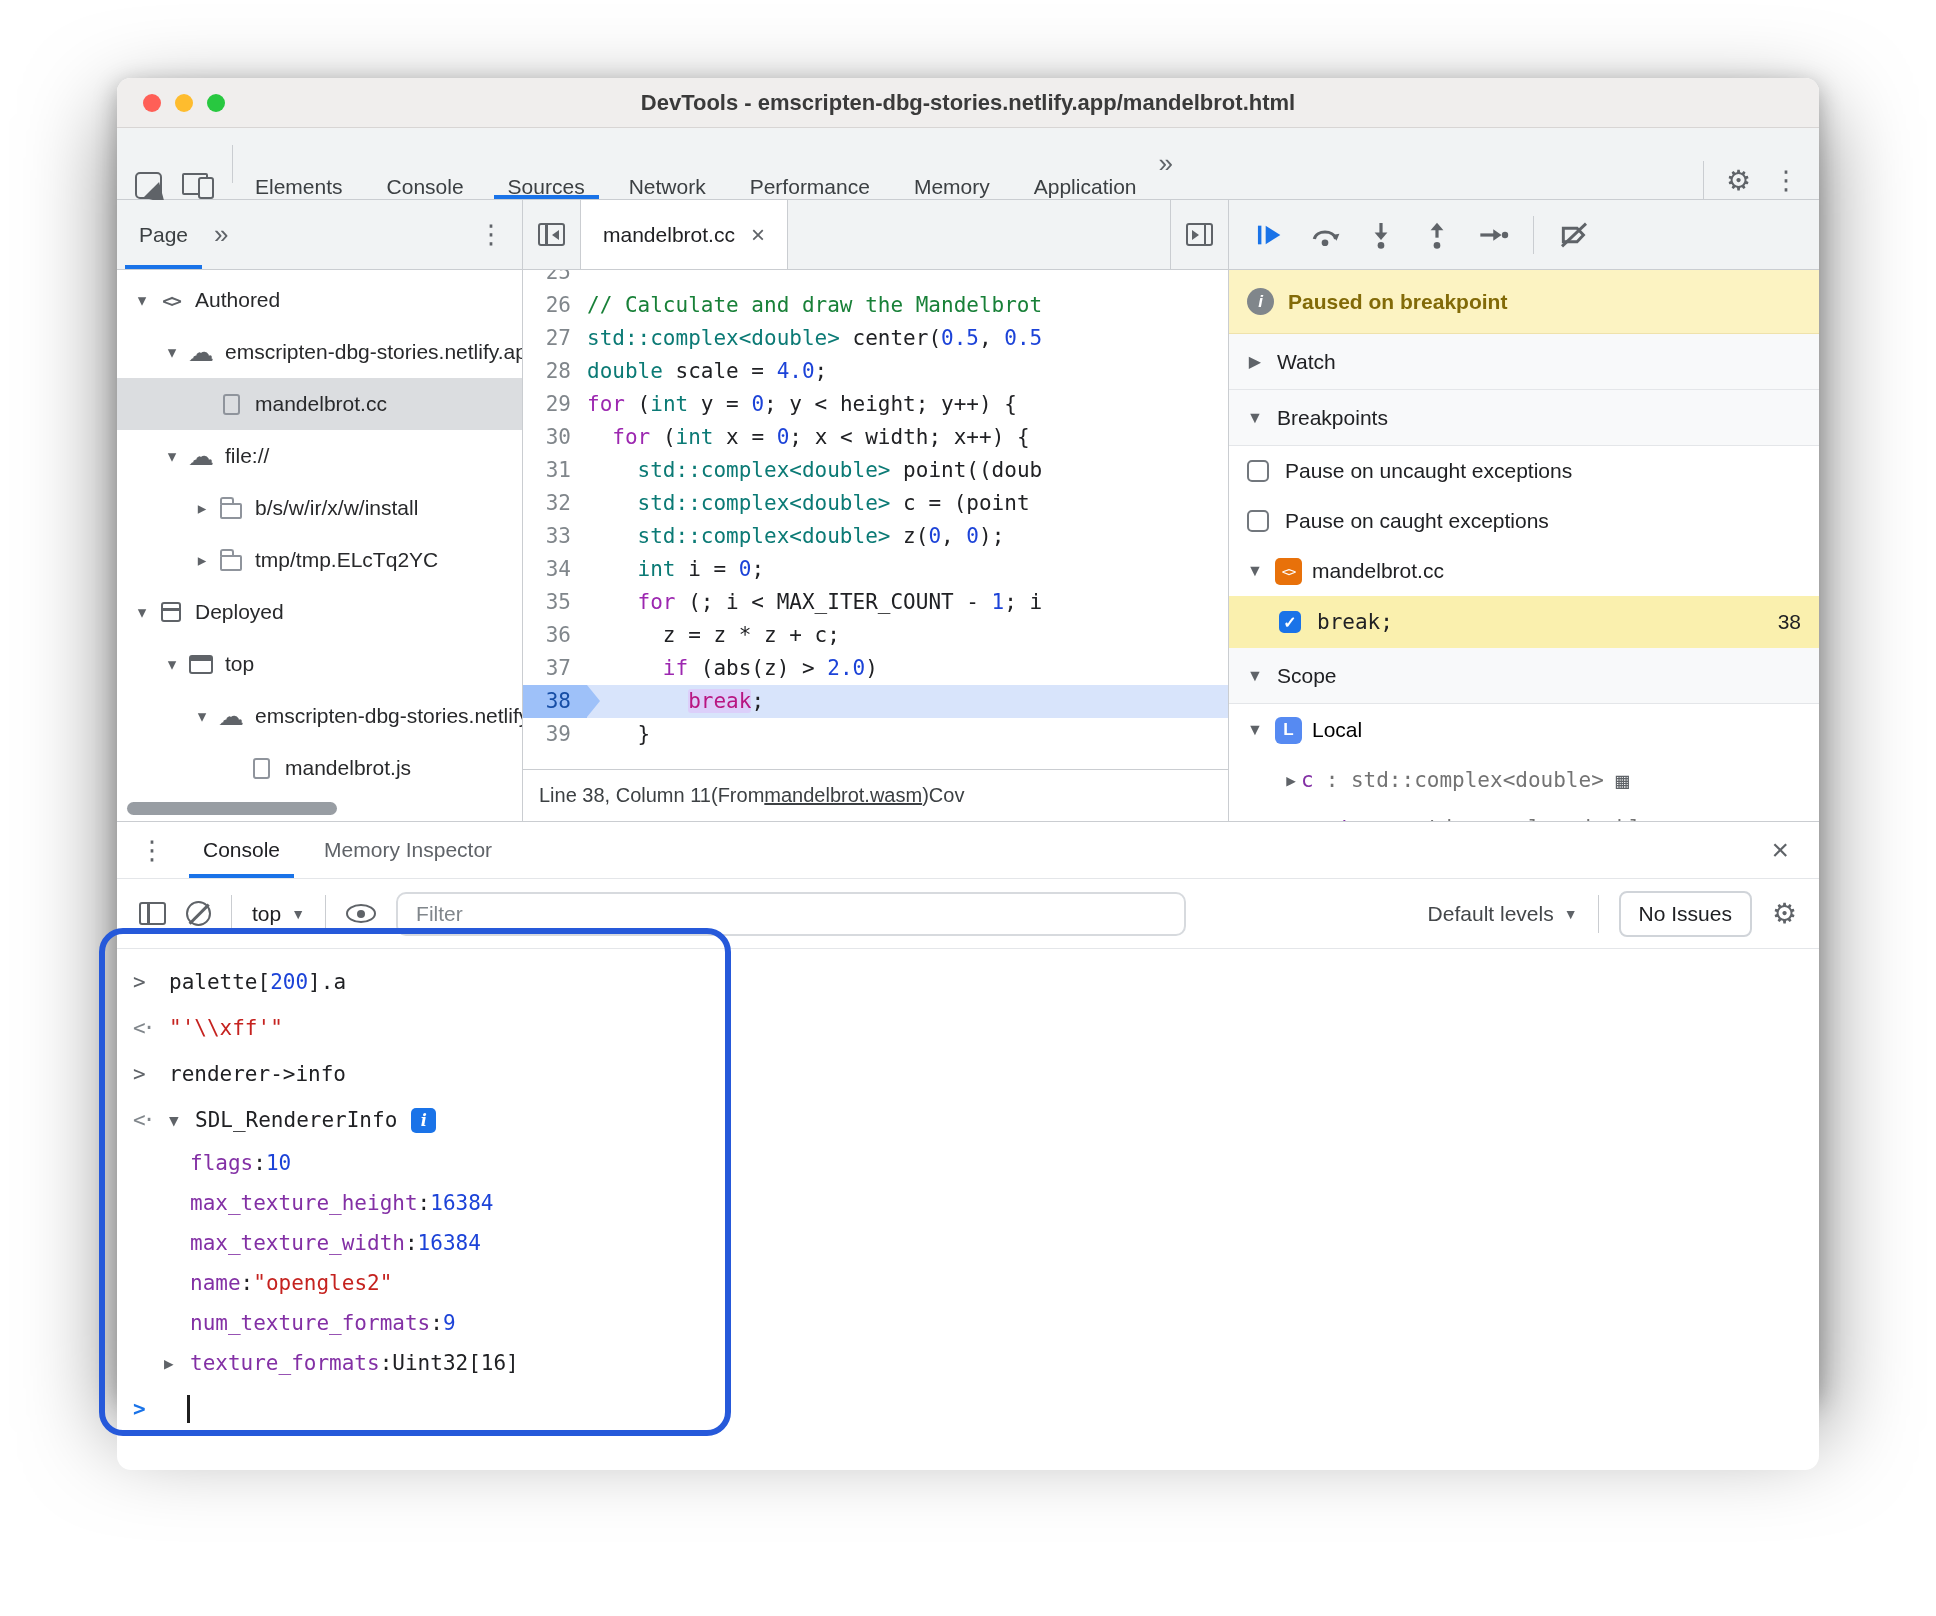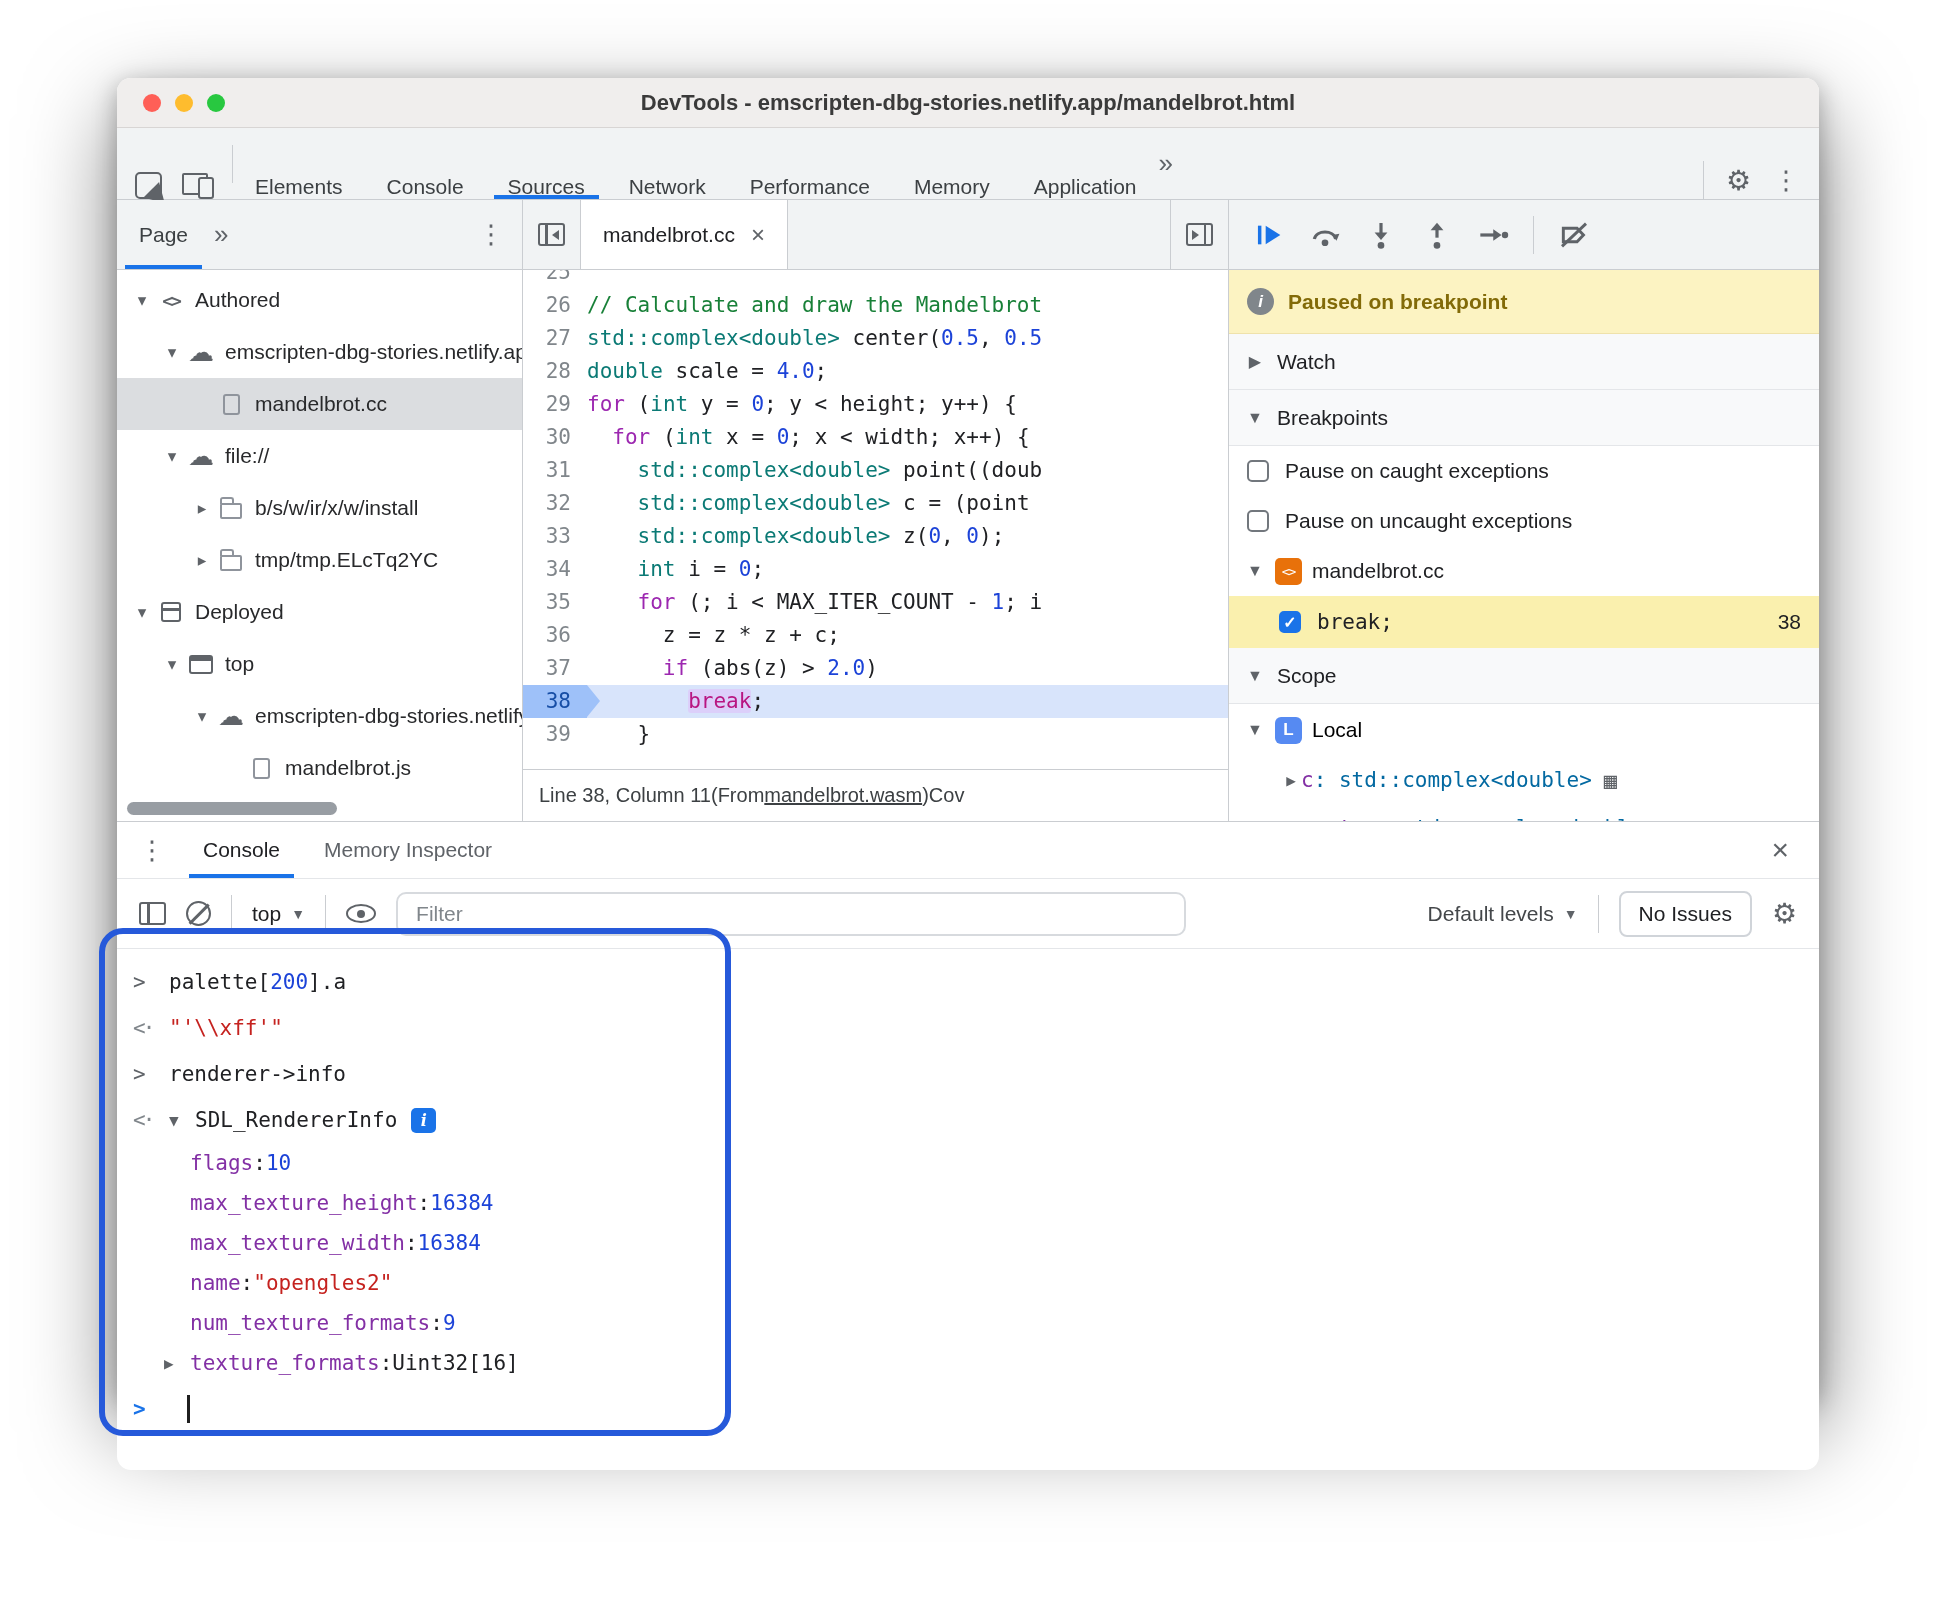--- a/index.html
+++ b/index.html
@@ -95,21 +95,21 @@
   .bp-group{height:50px;display:flex;align-items:center;gap:10px;padding:0 16px;font-size:21px;color:#202124;flex:none;}
   .srcfile-icon{width:27px;height:27px;border-radius:5px;background:#e8710a;color:#fff;display:flex;align-items:center;justify-content:center;
                 font-family:"DejaVu Sans Mono",monospace;font-size:13px;letter-spacing:-1px;flex:none;}
   .bp-entry{height:52px;background:#faf0ae;display:flex;align-items:center;gap:16px;padding:0 18px 0 50px;flex:none;}
   .bp-code{font-family:"DejaVu Sans Mono",monospace;font-size:21px;color:#202124;}
   .bp-line{margin-left:auto;font-size:21px;color:#202124;}
   .scope-row{height:52px;display:flex;align-items:center;gap:10px;padding:0 16px;font-size:21px;flex:none;}
   .badge-l{width:27px;height:27px;border-radius:6px;background:#568af2;color:#fff;display:flex;align-items:center;justify-content:center;font-size:17px;font-weight:bold;flex:none;}
   .var-row{height:48px;display:flex;align-items:center;padding:0 16px 0 52px;font-size:21px;flex:none;font-family:"DejaVu Sans Mono",monospace;}
   .var-name{color:#8330a5;}
-  .var-type{color:#0369a1;}
+  .var-type{color:#737373;margin-left:12px;}
   .chip{color:#5f6368;font-size:22px;margin-left:12px;}
   
   .drawer{height:649px;border-top:1px solid #cacdd1;display:flex;flex-direction:column;position:relative;background:#fff;border-radius:0 0 14px 14px;}
   .dr-tabs{height:57px;display:flex;align-items:center;border-bottom:1px solid #e4e6e9;flex:none;padding:0 6px;}
   .dr-kebab{color:#5f6368;font-size:26px;padding:0 16px;}
   .dr-tab{height:100%;display:flex;align-items:center;padding:0 22px;font-size:21px;color:#5f6368;position:relative;}
   .dr-tab.active{color:#202124;}
   .dr-tab.active::after{content:"";position:absolute;left:8px;right:8px;bottom:0;height:4px;background:#1a73e8;}
   .dr-close{margin-left:auto;color:#5f6368;font-size:30px;padding-right:24px;}
   .dr-toolbar{height:70px;display:flex;align-items:center;gap:20px;padding:0 22px;border-bottom:1px solid #e4e6e9;flex:none;}
@@ -398,25 +398,25 @@
       <div class="sec-head">
         <span class="tri">▶</span>
         <span>Watch</span>
       </div>
       <div class="sec-head">
         <span class="tri">▼</span>
         <span>Breakpoints</span>
       </div>
       <div class="cb-row">
         <span class="checkbox"></span>
-        <span>Pause on caught exceptions</span>
+        <span>Pause on uncaught exceptions</span>
       </div>
       <div class="cb-row">
         <span class="checkbox"></span>
-        <span>Pause on uncaught exceptions</span>
+        <span>Pause on caught exceptions</span>
       </div>
       <div class="bp-group">
         <span class="tri">▼</span>
         <span class="srcfile-icon">&lt;&gt;</span>
         <span>mandelbrot.cc</span>
       </div>
       <div class="bp-entry">
         <span class="checkbox checked">✓</span>
         <span class="bp-code">break;</span>
         <span class="bp-line">38</span>

